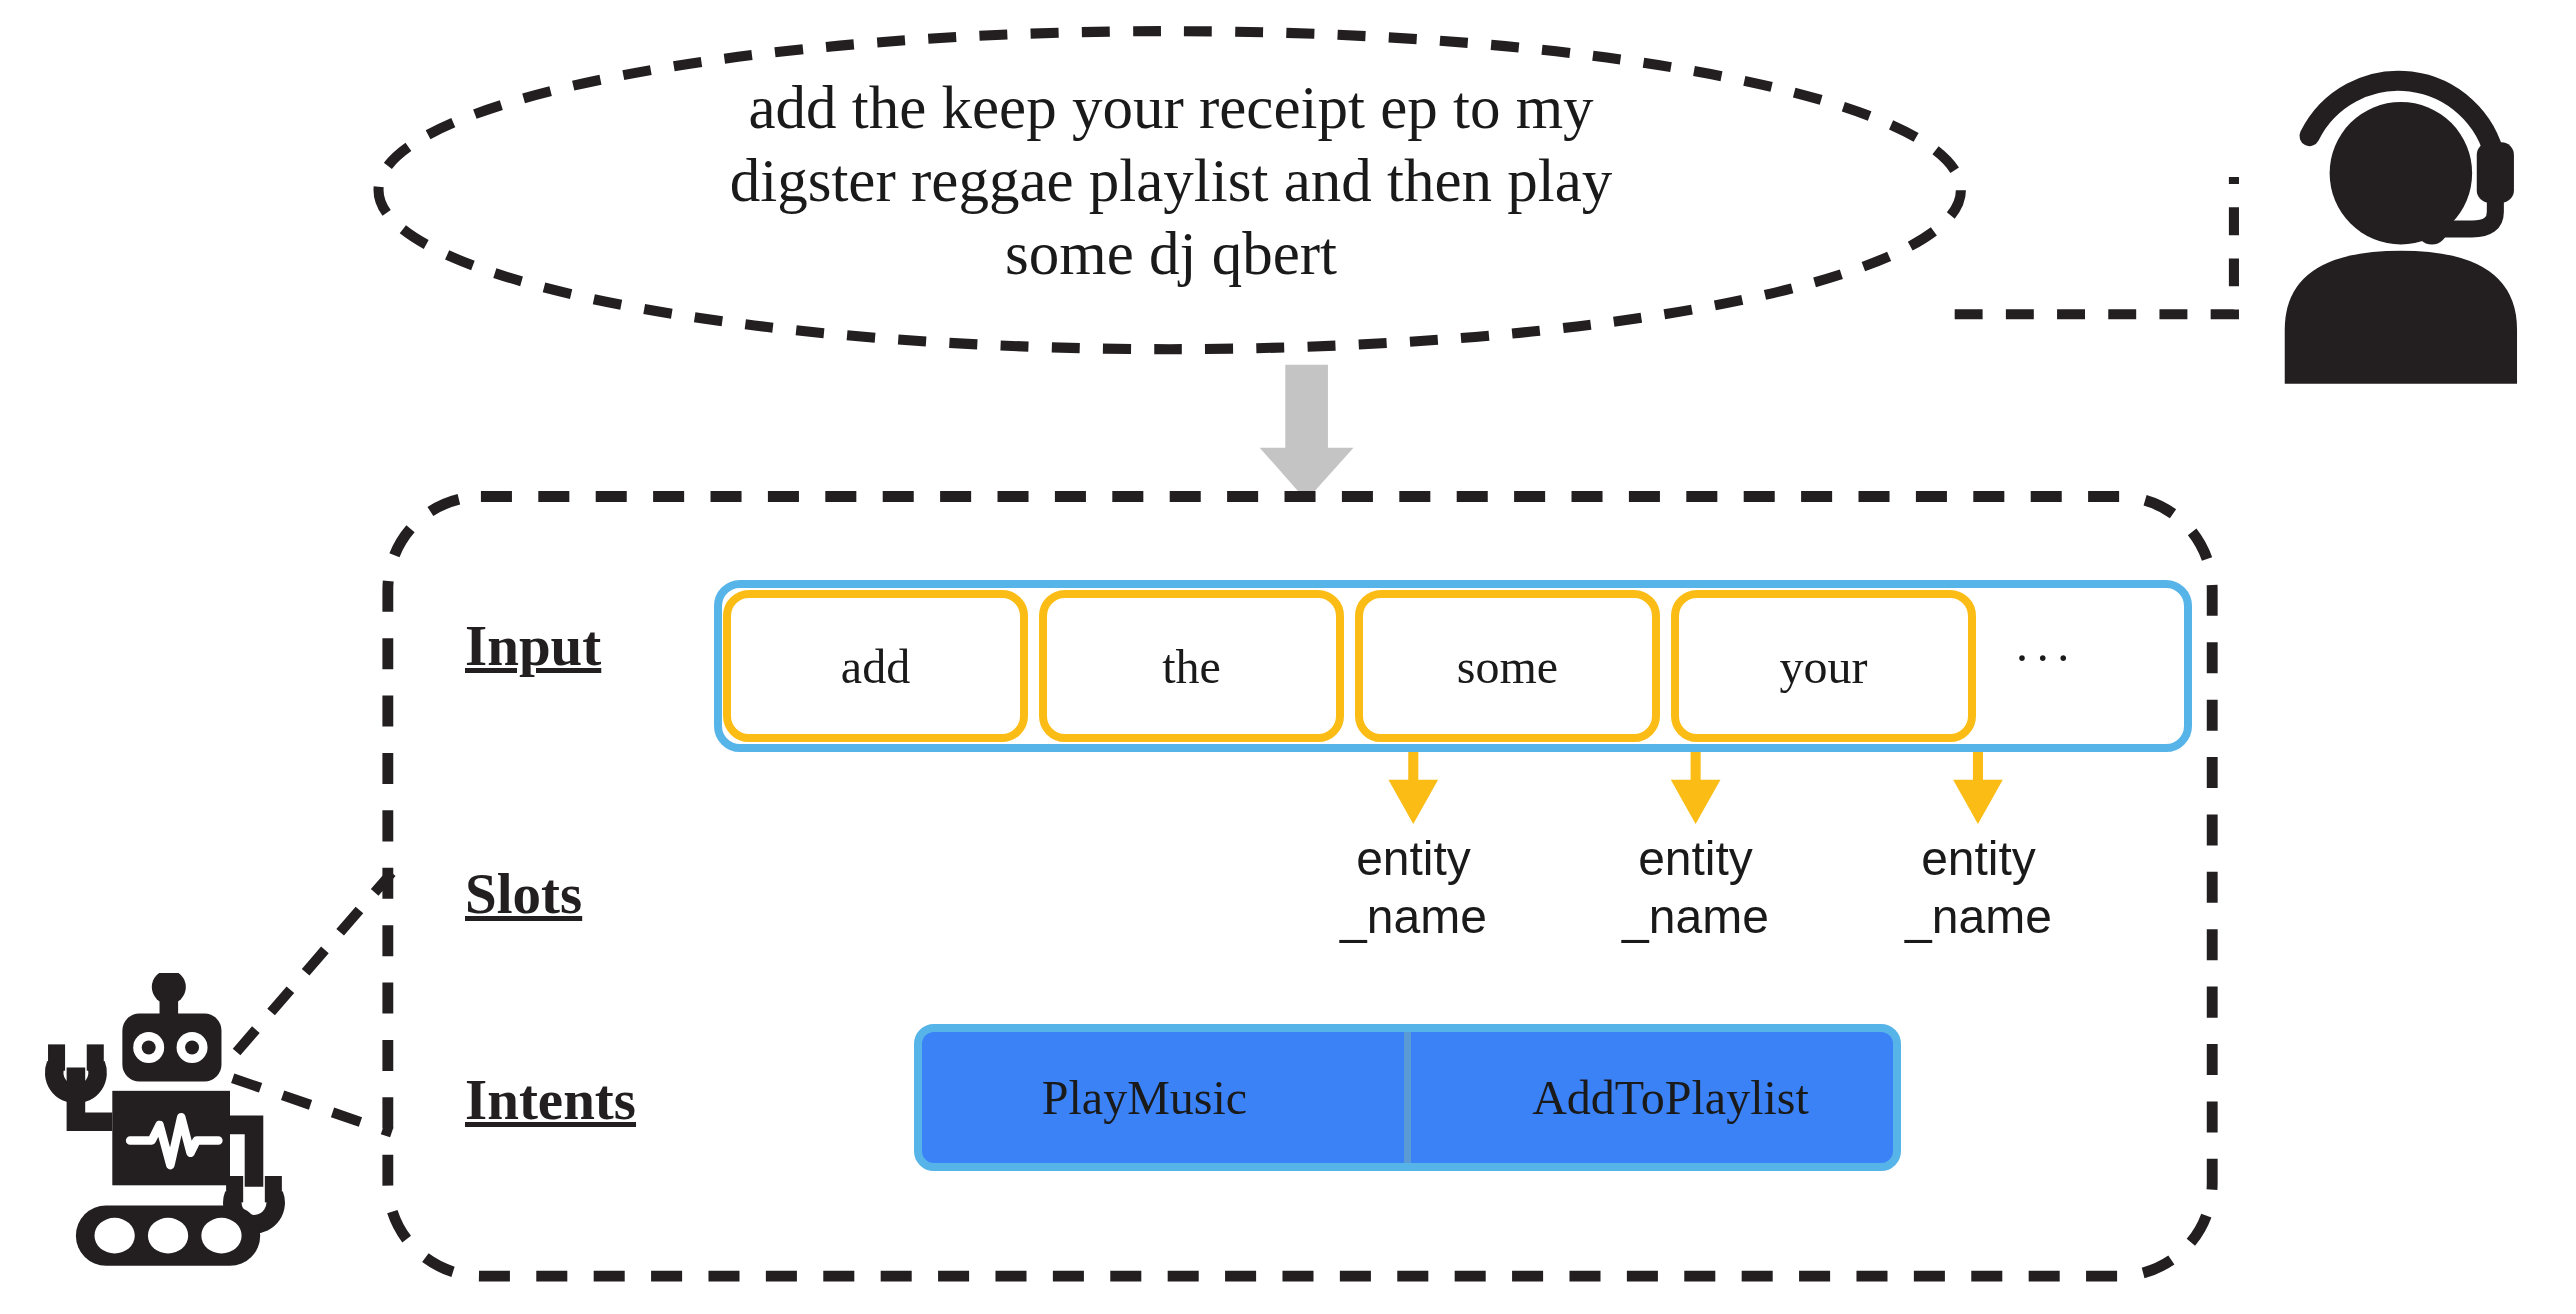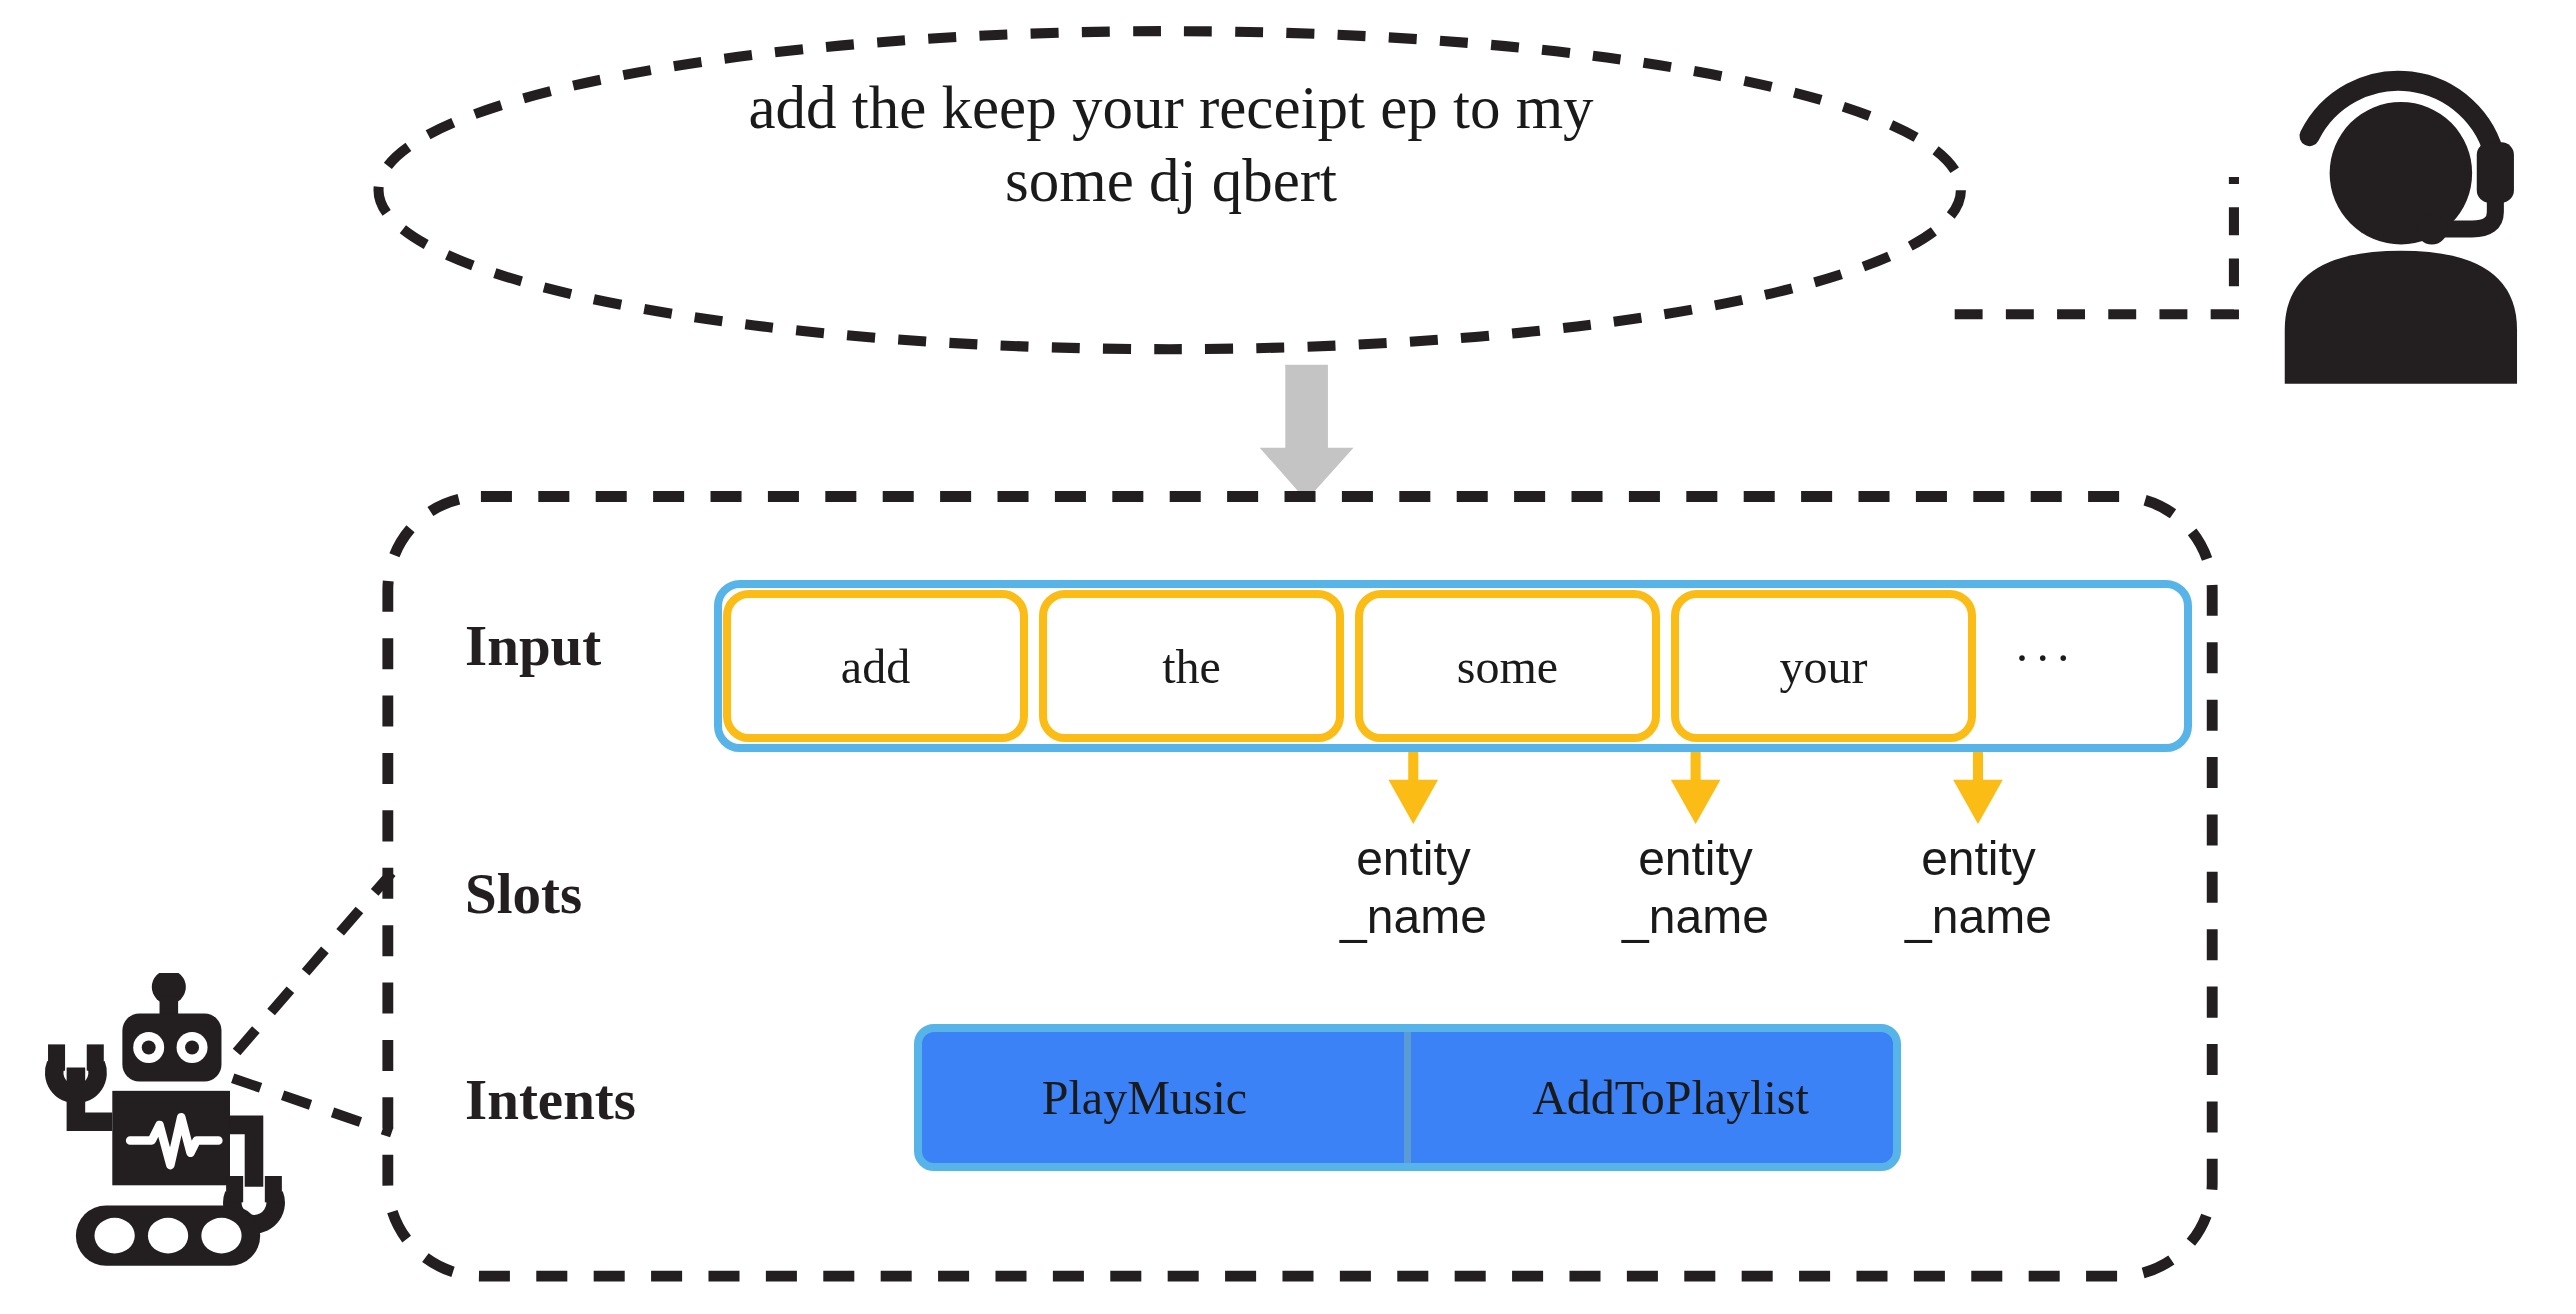--- a/index.html
+++ b/index.html
@@ -45,20 +45,21 @@
   #bubble-text div { white-space: nowrap; }
 
   
   .row-label {
     position: absolute;
     font-weight: bold;
     font-size: 57px;
     color: #231f20;
     font-family: "Liberation Serif", "DejaVu Serif", serif;
     white-space: nowrap;
+    text-decoration: underline;
   }
   #label-input  { left: 465px; top: 613px; }
   #label-slots  { left: 465px; top: 861px; }
   #label-intents{ left: 465px; top: 1067px; }
 
   
   #input-outer {
     position: absolute;
     left: 714px;
     top: 580px;
@@ -234,20 +235,21 @@
     <rect x="302" y="262" width="22" height="34" fill="#231f20"></rect>
 
     <rect x="58" y="300" width="238" height="78" rx="39" fill="#231f20"></rect>
     <ellipse cx="108" cy="339" rx="26" ry="23" fill="#ffffff"></ellipse>
     <ellipse cx="177" cy="339" rx="26" ry="23" fill="#ffffff"></ellipse>
     <ellipse cx="246" cy="339" rx="26" ry="23" fill="#ffffff"></ellipse>
   </svg>
 
   <div id="bubble-text">
     <div>add the keep your receipt ep to my</div>
+    <div>digster reggae playlist and then play</div>
     <div>some dj qbert</div>
   </div>
 
   <div class="row-label" id="label-input">Input</div>
   <div class="row-label" id="label-slots">Slots</div>
   <div class="row-label" id="label-intents">Intents</div>
 
   <div id="input-outer"></div>
   <div id="token-strip">
     <div class="token">add</div>

